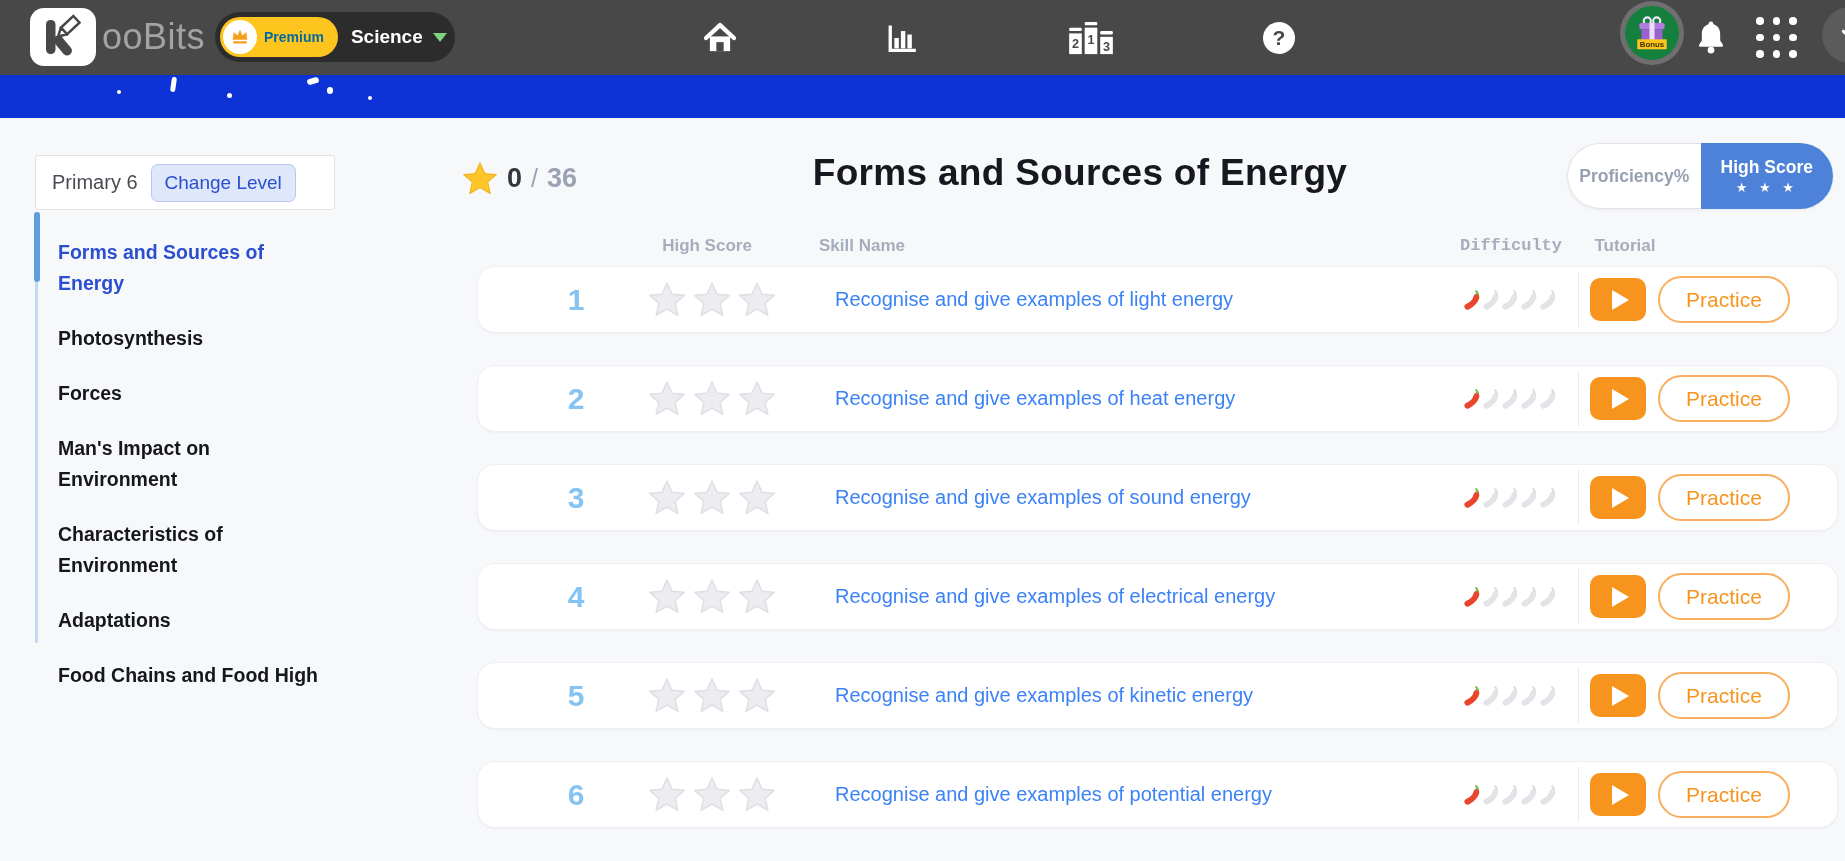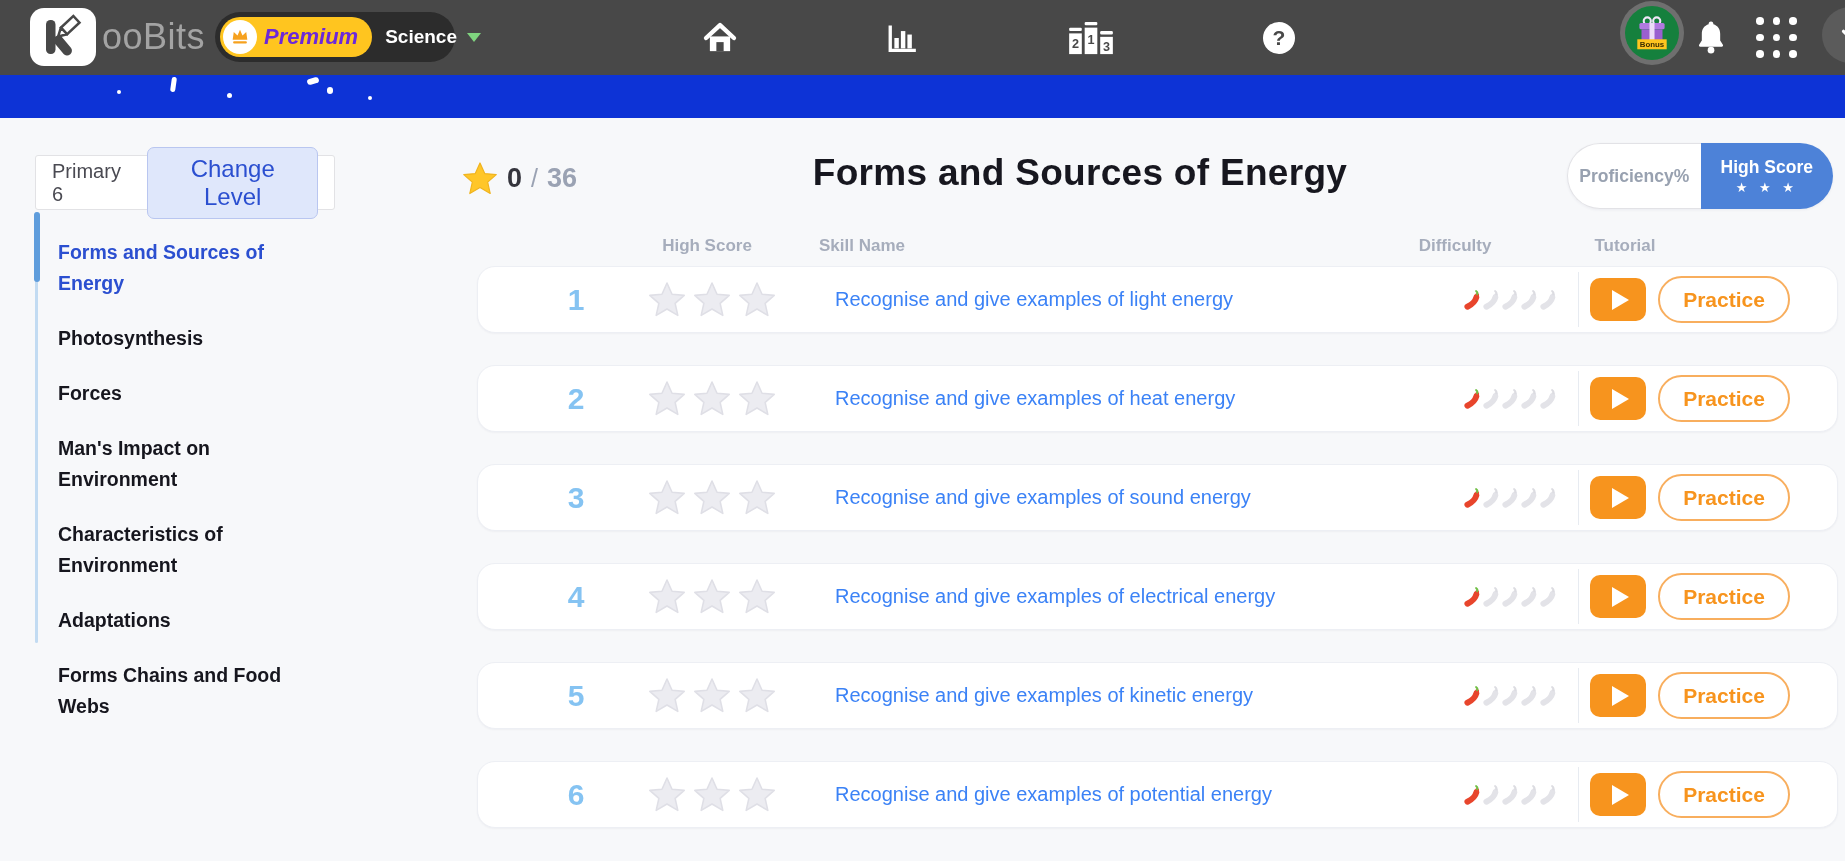--- a/index.html
+++ b/index.html
@@ -8,21 +8,21 @@
   #app { position:relative; width:1845px; height:861px; background:#f7f8fa; overflow:hidden; }
 
   
   .navbar { position:absolute; left:0; top:0; width:1845px; height:75px; background:#484848; }
   .logo { position:absolute; left:30px; top:8px; display:flex; align-items:center; cursor:pointer; }
   .logo-square { width:66px; height:58px; background:#ffffff; border-radius:14px; display:flex; align-items:center; justify-content:center; }
   .logo-rest { color:#a3a3a3; font-size:36px; font-weight:normal; margin-left:6px; letter-spacing:0.5px; }
   .premium-pill { position:absolute; left:215px; top:12px; height:50px; width:240px; background:#2c2c2c; border-radius:25px; display:flex; align-items:center; padding-left:5px; cursor:pointer; }
   .premium-badge { height:40px; background:#ffc51f; border-radius:20px; display:flex; align-items:center; padding:2px 14px 2px 3px; }
   .crown-circle { width:34px; height:34px; background:#ffffff; border-radius:50%; display:flex; align-items:center; justify-content:center; margin-right:7px; }
-  .premium-label { color:#6d28d9; font-size:22px; font-weight:bold;font-style:italic; }
+  .premium-label { color:#0369a1; font-size:14px; font-weight:bold; }
   .subject-label { color:#ffffff; font-size:19px; font-weight:bold; margin-left:13px; }
   .subject-caret { margin-left:10px; width:0; height:0; border-left:7px solid transparent; border-right:7px solid transparent; border-top:9px solid #7fd47f; }
   .nav-icon { position:absolute; top:0; height:75px; display:flex; align-items:center; justify-content:center; cursor:pointer; }
   .nav-home { left:698px; width:44px; }
   .nav-chart { left:880px; width:44px; }
   .nav-podium { left:1067px; width:48px; }
   .nav-help { left:1261px; width:36px; }
   .help-circle { width:32px; height:32px; background:#ffffff; border-radius:50%; display:flex; align-items:center; justify-content:center; color:#484848; font-size:21px; font-weight:bold; }
   .avatar-ring { position:absolute; left:1620px; top:1px; width:64px; height:64px; background:#6f6f6f; border-radius:50%; display:flex; align-items:center; justify-content:center; cursor:pointer; }
   .avatar-inner { width:54px; height:54px; background:#15803d; border-radius:50%; display:flex; align-items:center; justify-content:center; overflow:hidden; }
@@ -31,21 +31,21 @@
   .grid-btn i { width:7.5px; height:7.5px; background:#ffffff; border-radius:50%; }
   .chevron-circle { position:absolute; left:1822px; top:7px; width:56px; height:56px; background:#5b5b5b; border-radius:50%; display:flex; align-items:center; justify-content:center; cursor:pointer; }
 
   
   .banner { position:absolute; left:0; top:75px; width:1845px; height:43px; background:#0d33d6; }
   .speck { position:absolute; background:#ffffff; border-radius:3px; }
 
   
   .level-box { position:absolute; left:35px; top:146px; width:300px; height:55px; background:#ffffff; border:1px solid #e2e2e5; border-radius:3px; display:flex; align-items:center; padding:0 16px; gap:13px;margin-top:9px; }
   .level-label { color:#4a4a52; font-size:20px; }
-  .change-level-btn { background:#dfe7fb; border:1px solid #b9c6f0; border-radius:7px; color:#2b4fd0; font-size:24px; padding:7px 13px; cursor:pointer; font-family:inherit; }
+  .change-level-btn { background:#dfe7fb; border:1px solid #b9c6f0; border-radius:7px; color:#2b4fd0; font-size:19px; padding:7px 13px; cursor:pointer; font-family:inherit; }
   .score-box { position:absolute; left:462px; top:158px; height:40px; display:flex; align-items:center; gap:9px; }
   .score-earned { color:#35353d; font-size:27px; font-weight:800; }
   .score-sep { color:#9aa2b3; font-size:25px; font-weight:400; }
   .score-total { color:#9aa2b3; font-size:27px; font-weight:700; }
   .page-title { position:absolute; left:650px; top:152px; width:860px; text-align:center; color:#17171f; font-size:37px; font-weight:800; letter-spacing:0.3px; }
   .view-toggle { position:absolute; left:1567px; top:143px; width:266px; height:66px; display:flex; border-radius:33px; box-shadow:0 1px 3px rgba(30,40,80,0.06); }
   .toggle-left { flex:1; background:#ffffff; border:1px solid #e2e2e6; border-right:none; border-radius:33px 0 0 33px; color:#98a1b0; font-size:17.5px; font-weight:600; display:flex; flex-direction:row; align-items:center; justify-content:center; line-height:22px; cursor:pointer; }
   .toggle-right { flex:1; background:#4d82d8; border-radius:0 33px 33px 0; color:#ffffff; display:flex; flex-direction:column; align-items:center; justify-content:center; cursor:pointer; }
   .toggle-right .t-label { font-size:17.5px; font-weight:bold; }
   .toggle-right .t-stars { font-size:13px; letter-spacing:4px; margin-top:2px; }
@@ -56,31 +56,31 @@
   .sidebar-item { position:relative; padding-left:23px; font-size:19.5px; font-weight:bold; color:#16161e; line-height:31px; margin-bottom:24px; width:283px; cursor:pointer; }
   .sidebar-item.active { color:#2b4fd0; }
   .sidebar-item.active::before { content:''; position:absolute; left:-1.5px; top:-25px; width:6.5px; height:70px; background:#5f9ddc; border-radius:4px; }
 
   
   .skills-table { position:absolute; left:477px; top:236px; width:1361px; }
   .table-head { position:relative; height:30px; }
   .th { position:absolute; top:0; color:#a6adbc; font-size:17px; font-weight:bold; }
   .th-highscore { left:160px; width:140px; text-align:center; }
   .th-skill { left:316px;margin-left:26px; }
-  .th-difficulty { left:908px; width:140px; text-align:center; }
+  .th-difficulty { left:964px; width:140px; text-align:center;font-family:Liberation Mono, monospace; }
   .th-tutorial { left:1078px; width:140px; text-align:center; }
   .skill-row { position:relative; height:67px; margin-bottom:32px; background:#ffffff; border:1px solid #edeff4; border-radius:18px; box-shadow:0 1px 2px rgba(20,30,60,0.04); }
   .row-num { position:absolute; left:76px; top:0; width:44px; height:65px; line-height:65px; text-align:center; color:#85c3f2; font-size:30px; font-weight:800; }
   .row-stars { position:absolute; left:170px; top:14px; display:flex; gap:7px; }
   .row-skill { position:absolute; left:357px; top:0; height:65px; display:flex; align-items:center; color:#3b82f6; font-size:20px; font-weight:500; }
   .row-chilis { position:absolute; left:986px; top:22px; display:flex; gap:2px; }
   .row-divider { position:absolute; left:1100px; top:5px; bottom:5px; width:1px; background:#e7ebf1; }
   .tutorial-btn { position:absolute; left:1112px; top:11px; width:56px; height:43px; background:#f7941e; border:none; border-radius:10px; display:flex; align-items:center; justify-content:center; cursor:pointer; }
   .tutorial-btn i { display:block; width:0; height:0; border-top:10px solid transparent; border-bottom:10px solid transparent; border-left:17px solid #ffffff; margin-left:4px; }
-  .practice-btn { position:absolute; left:1180px; top:9px; width:132px; height:47px; background:#ffffff; border:2px solid #f8ae5e; border-radius:24px; color:#f7941e; font-size:21px; font-weight:bold; font-family:inherit; cursor:pointer; }
+  .practice-btn { position:absolute; left:1180px; top:9px; width:132px; height:47px; background:#ffffff; border:2px solid #f8ae5e; border-radius:24px; color:#f7941e; font-size:21px; font-weight:normal; font-family:inherit; cursor:pointer; }
 </style>
 </head>
 <body>
 
 <div id="app">
 
   <div class="navbar">
     <div class="logo">
       <div class="logo-square">
         <svg width="48" height="48" viewBox="0 0 48 48">
@@ -229,21 +229,21 @@
       <div class="sidebar-item">
     <span>Man's Impact on Environment</span>
   </div>
       <div class="sidebar-item">
     <span>Characteristics of Environment</span>
   </div>
       <div class="sidebar-item">
     <span>Adaptations</span>
   </div>
       <div class="sidebar-item">
-    <span>Forms Chains and Food Webs</span>
+    <span>Food Chains and Food High</span>
   </div>
     </nav>
 
   <div class="skills-table">
     <div class="table-head">
       <span class="th th-highscore">High Score</span>
       <span class="th th-skill">Skill Name</span>
       <span class="th th-difficulty">Difficulty</span>
       <span class="th th-tutorial">Tutorial</span>
     </div>

